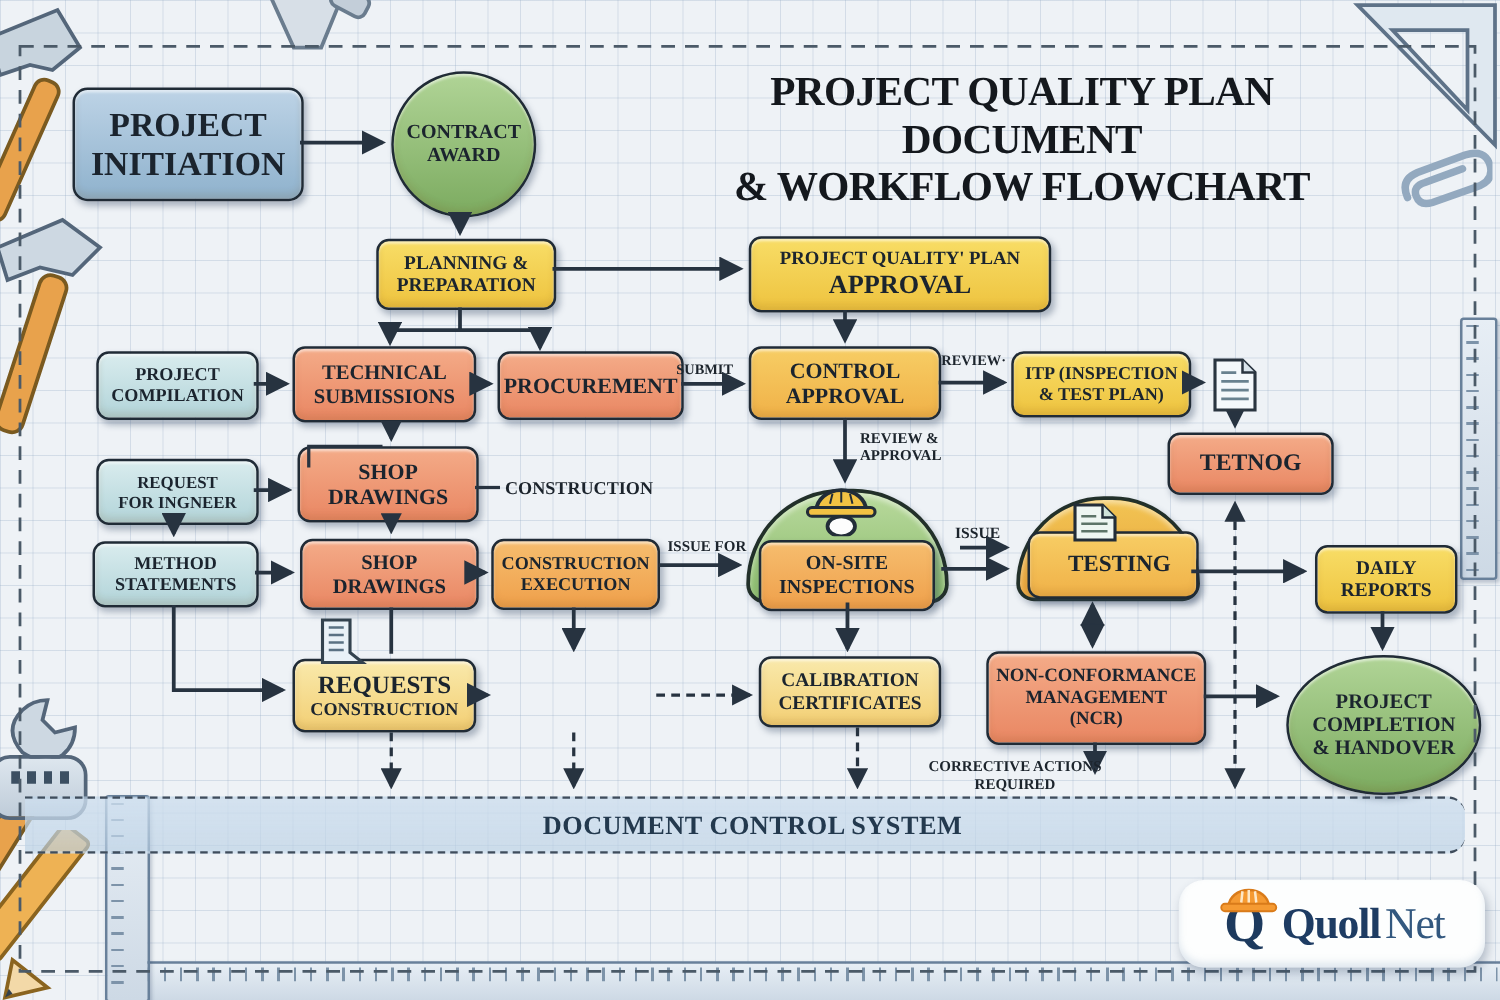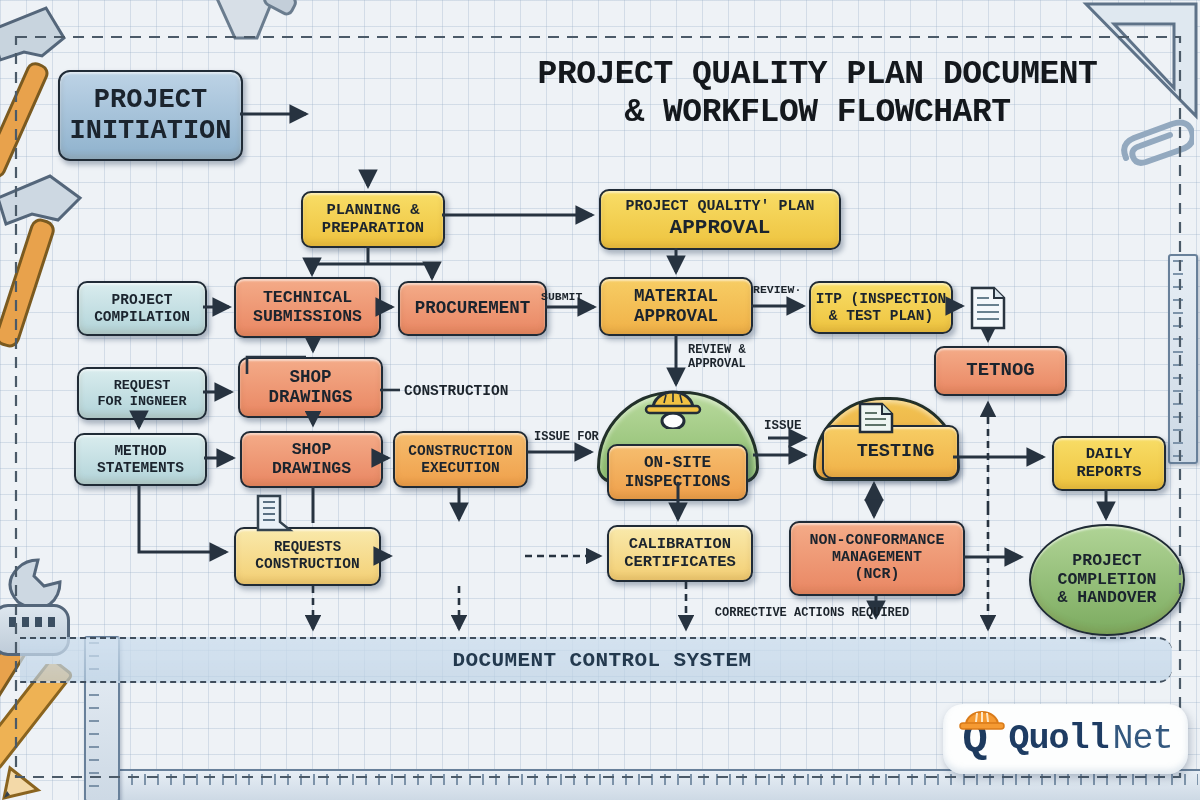--- a/index.html
+++ b/index.html
@@ -1,18 +1,18 @@
 <!DOCTYPE html>
 <html><head>
 <meta charset="utf-8">
 <style>
   html,body{margin:0;padding:0;}
   #canvas{
     position:relative;width:1200px;height:800px;overflow:hidden;
-    font-family:Liberation Mono, monospace;
+    font-family:Liberation Serif, serif;
     background-color:#eef2f6;
     background-image:
       linear-gradient(rgba(148,170,196,.30) 1px, transparent 1px),
       linear-gradient(90deg, rgba(148,170,196,.30) 1px, transparent 1px);
     background-size:26px 26px;
   }
   #title{position:absolute;left:530px;top:56px;width:575px;text-align:center;
     font-size:33px;font-weight:bold;color:#14181d;line-height:1.15;letter-spacing:-.5px;z-index:5;}
   #title span{display:block;}
 
@@ -198,41 +198,45 @@
   </svg>
   <svg class="docicon" style="left:250px;top:492px;" width="44" height="42">
     <path d="M8,4 H30 V30 L40,38 H8 Z" fill="#e9f1f7" stroke="#33424e" stroke-width="2.5"></path>
     <path d="M13,10 H25 M13,16 H25 M13,22 H25 M13,28 H25" stroke="#5a7183" stroke-width="2"></path>
   </svg>
 
   <div class="node c-blue" style="left:58px;top:70px;width:181px;height:87px;font-size:27px;border-radius:12px;">
     <span>PROJECT</span>
     <span>INITIATION</span>
   </div>
+  <div class="node c-green ellipse" style="left:313px;top:57px;width:112px;height:113px;font-size:16px;">
+    <span>CONTRACT</span>
+    <span>AWARD</span>
+  </div>
   <div class="node c-yellow" style="left:301px;top:191px;width:140px;height:53px;font-size:15.5px;">
     <span>PLANNING &amp;</span>
     <span>PREPARATION</span>
   </div>
   <div class="node c-yellow" style="left:599px;top:189px;width:238px;height:57px;">
     <span style="font-size:15px">PROJECT QUALITY' PLAN</span>
     <span style="font-size:21px">APPROVAL</span>
   </div>
   <div class="node c-teal" style="left:77px;top:281px;width:126px;height:51px;font-size:14.5px;">
     <span>PROJECT</span>
     <span>COMPILATION</span>
   </div>
   <div class="node c-salmon" style="left:234px;top:277px;width:143px;height:57px;font-size:16.5px;">
     <span>TECHNICAL</span>
     <span>SUBMISSIONS</span>
   </div>
   <div class="node c-salmon" style="left:398px;top:281px;width:145px;height:51px;font-size:17.5px;align-items:center;">
     <span>PROCUREMENT</span>
   </div>
   <div class="node c-gold" style="left:599px;top:277px;width:150px;height:55px;font-size:17.5px;">
-    <span>MATERIAL</span>
+    <span>CONTROL</span>
     <span>APPROVAL</span>
   </div>
   <div class="node c-yellow" style="left:809px;top:281px;width:140px;height:49px;font-size:14.5px;">
     <span>ITP (INSPECTION</span>
     <span>&amp; TEST PLAN)</span>
   </div>
   <div class="node c-salmon" style="left:934px;top:346px;width:129px;height:46px;font-size:19px;">
     <span>TETNOG</span>
   </div>
   <div class="node c-teal" style="left:77px;top:367px;width:126px;height:49px;font-size:13.5px;">
@@ -248,33 +252,33 @@
     <span>STATEMENTS</span>
   </div>
   <div class="node c-salmon" style="left:240px;top:431px;width:139px;height:53px;font-size:16.5px;">
     <span>SHOP</span>
     <span>DRAWINGS</span>
   </div>
   <div class="node c-orange" style="left:393px;top:431px;width:131px;height:53px;font-size:14.5px;">
     <span>CONSTRUCTION</span>
     <span>EXECUTION</span>
   </div>
-  <div class="node c-orange" style="left:607px;top:444px;width:137px;height:53px;font-size:16px;">
+  <div class="node c-orange" style="left:607px;top:432px;width:137px;height:53px;font-size:16px;">
     <span>ON-SITE</span>
     <span>INSPECTIONS</span>
   </div>
   <div class="node c-gold" style="left:822px;top:425px;width:123px;height:50px;font-size:18.5px;padding-left:10px;">
     <span>TESTING</span>
   </div>
   <div class="node c-yellow" style="left:1052px;top:436px;width:110px;height:51px;font-size:15.5px;text-align:right;">
     <span>DAILY</span>
     <span>REPORTS</span>
   </div>
   <div class="node c-palegold" style="left:234px;top:527px;width:143px;height:55px;">
-    <span style="font-size:14px">REQUESTS</span>
+    <span style="font-size:20px">REQUESTS</span>
     <span style="font-size:14.5px">CONSTRUCTION</span>
   </div>
   <div class="node c-palegold" style="left:607px;top:525px;width:142px;height:53px;font-size:15.5px;">
     <span>CALIBRATION</span>
     <span>CERTIFICATES</span>
   </div>
   <div class="node c-salmon" style="left:789px;top:521px;width:172px;height:71px;font-size:15px;">
     <span>NON-CONFORMANCE</span>
     <span>MANAGEMENT</span>
     <span>(NCR)</span>

